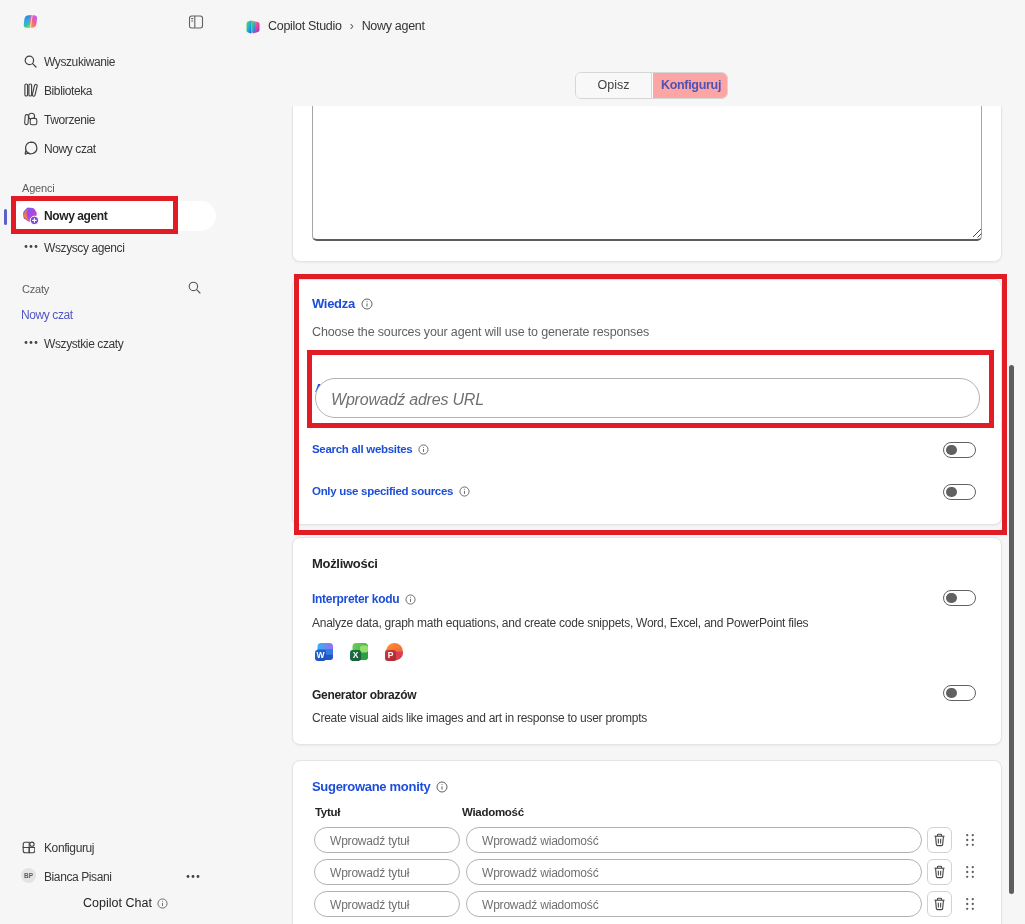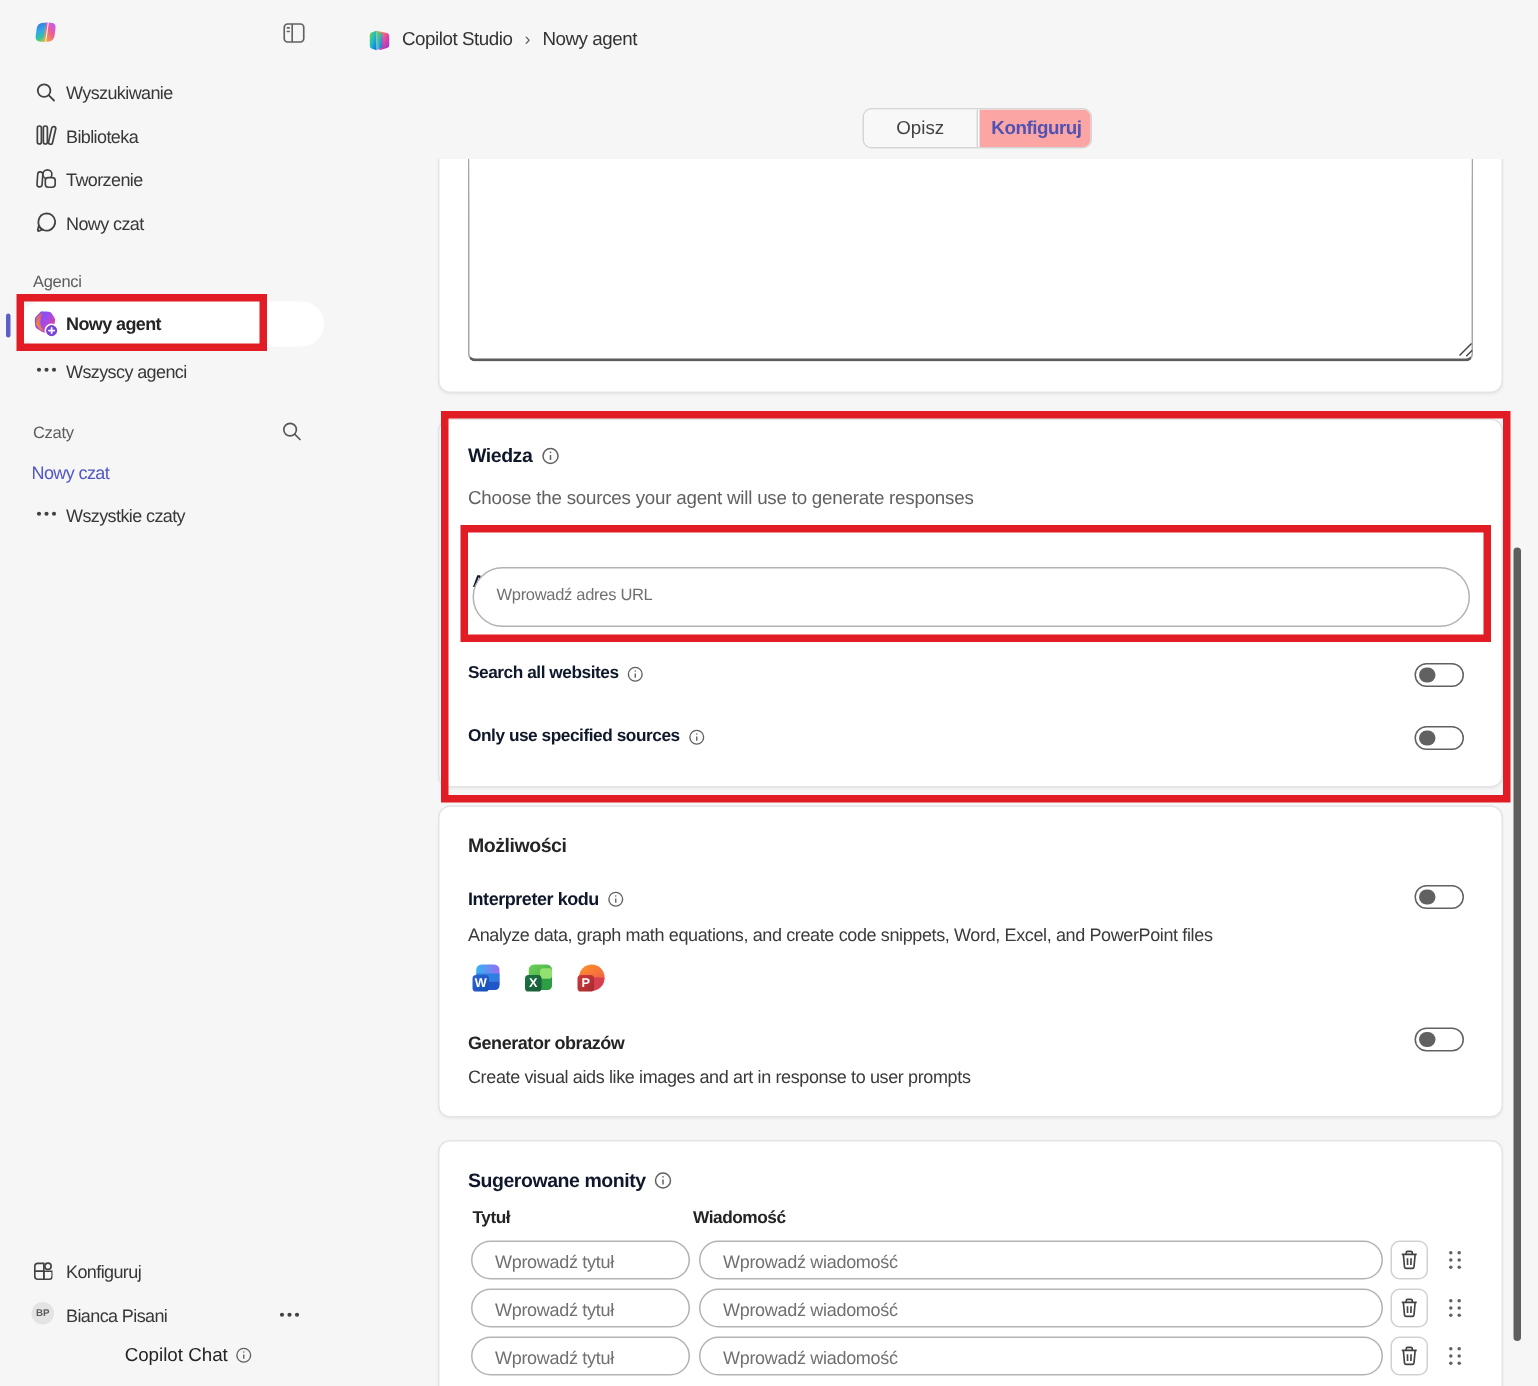--- a/index.html
+++ b/index.html
@@ -4,21 +4,21 @@
 <style>
   * { margin:0; padding:0; box-sizing:border-box; }
   html,body { width:1025px; height:924px; overflow:hidden; }
   body { font-family:"Liberation Sans", sans-serif; background:#f6f6f6; position:relative; color:#242424; }
   .abs { position:absolute; }
   .nav-item { position:absolute; left:44px; font-size:12px; letter-spacing:-0.4px; color:#383838; }
   .seclabel { position:absolute; left:22px; font-size:11px; letter-spacing:-0.2px; color:#5c5c5c; }
   .card { position:absolute; left:292px; width:710px; background:#fff; border:1px solid #e4e4e4; border-radius:8px; box-shadow:0 1px 2px rgba(0,0,0,0.05); }
   .bold { font-weight:bold; }
   .gray { color:#616161; }
-  .lbl { position:absolute; display:flex; align-items:center; gap:6px; font-weight:bold; letter-spacing:-0.3px; color:#0f172a; }
+  .lbl { position:absolute; display:flex; align-items:center; gap:6px; font-weight:bold; letter-spacing:-0.3px; color:#1d4ed8; }
   .toggle { position:absolute; width:33px; height:16px; border:1px solid #616161; border-radius:8.5px; background:#fff; }
   .toggle .knob { position:absolute; left:2px; top:1.8px; width:10.5px; height:10.5px; border-radius:50%; background:#616161; }
   .redbox { position:absolute; border:5px solid #e21c24; }
   .dots3 { position:absolute; }
 </style>
 </head>
 <body>
 
 <div class="abs" id="sidebar" style="left:0;top:0;width:224px;height:924px;background:#f6f6f6;">
 
@@ -192,21 +192,21 @@
 <div class="abs gray" style="left:312px;top:325px;font-size:12.5px;letter-spacing:-0.15px;">Choose the sources your agent will use to generate responses</div>
 
 <div class="lbl" style="left:315px;top:357px;font-size:11.5px;margin-top:25px;">Add specific websites
   <svg width="11" height="11" viewBox="0 0 12 12" fill="none" stroke="#616161" stroke-width="1">
       <circle cx="6" cy="6" r="5"></circle>
       <line x1="6" y1="5.4" x2="6" y2="8.6"></line>
       <circle cx="6" cy="3.6" r="0.55" fill="#616161" stroke="none"></circle>
     </svg>
 </div>
 <div class="abs" style="left:315px;top:378px;width:665px;height:40px;background:#fff;border:1px solid #b3b3b3;border-radius:20px;"></div>
-<div class="abs" style="left:331px;top:391px;font-size:11px;letter-spacing:-0.2px;color:#707070;">Wprowadź adres URL</div>
+<div class="abs" style="left:331px;top:391px;font-size:16px;letter-spacing:-0.2px;color:#707070;font-style:italic;">Wprowadź adres URL</div>
 
 <div class="lbl" style="left:312px;top:443px;font-size:11.5px;">Search all websites
   <svg width="11" height="11" viewBox="0 0 12 12" fill="none" stroke="#616161" stroke-width="1">
       <circle cx="6" cy="6" r="5"></circle>
       <line x1="6" y1="5.4" x2="6" y2="8.6"></line>
       <circle cx="6" cy="3.6" r="0.55" fill="#616161" stroke="none"></circle>
     </svg>
 </div>
 <div class="toggle" style="left:943px;top:442px;">
     <div class="knob"></div>

